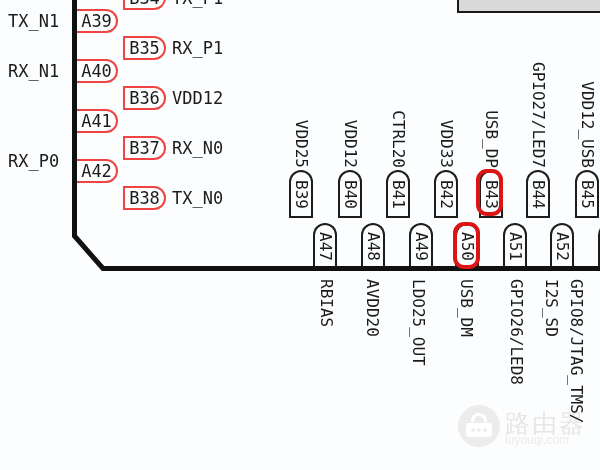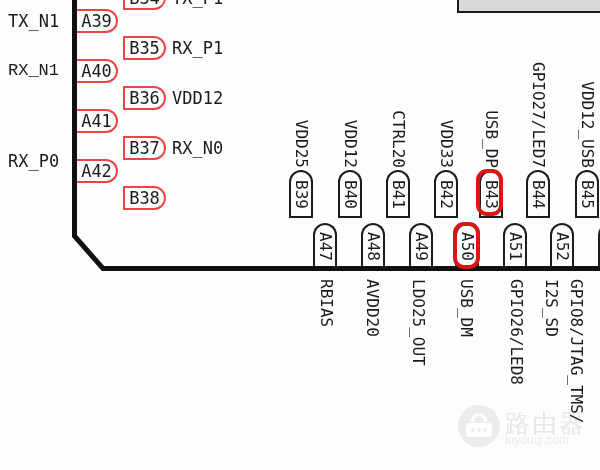--- a/index.html
+++ b/index.html
@@ -65,38 +65,39 @@
         <div class="wm-dot" style="left:17px;"></div>
       </div>
     </div>
   </div>
   <div class="wm-cn">路由器</div>
   <div class="wm-site">luyouqi.com</div>
 
   <div class="graybox"></div>
 
   <div class="hlabel" style="left:8px;top:9px;">TX_N1</div>
-  <div class="hlabel" style="left:8px;top:59px;font-family:Liberation Mono, monospace;">RX_N1</div>
+  <div class="hlabel" style="left:8px;top:59px;">RX_N1</div>
   <div class="hlabel" style="left:8px;top:109px;margin-top:40px;">RX_P0</div>
 
   <div class="hpin" style="left:75px;top:9px;">A39</div>
   <div class="hpin" style="left:75px;top:59px;">A40</div>
   <div class="hpin" style="left:75px;top:109px;">A41</div>
   <div class="hpin" style="left:75px;top:159px;text-align:right;">A42</div>
 
   <div class="hpin" style="left:123px;top:-14px;">B34</div>
   <div class="hpin" style="left:123px;top:36px;">B35</div>
   <div class="hpin" style="left:123px;top:86px;">B36</div>
   <div class="hpin" style="left:123px;top:136px;">B37</div>
   <div class="hpin" style="left:123px;top:186px;">B38</div>
 
   <div class="hlabel" style="left:172px;top:-14px;">TX_P1</div>
   <div class="hlabel" style="left:172px;top:36px;">RX_P1</div>
   <div class="hlabel" style="left:172px;top:86px;">VDD12</div>
   <div class="hlabel" style="left:172px;top:136px;">RX_N0</div>
+  <div class="hlabel" style="left:172px;top:186px;">TX_N0</div>
 
   <div class="vpin brow" style="left:289px;">
       <span>B39</span>
     </div>
   <div class="vpin brow" style="left:338px;">
       <span>B40</span>
     </div>
   <div class="vpin brow" style="left:386px;">
       <span>B41</span>
     </div>

